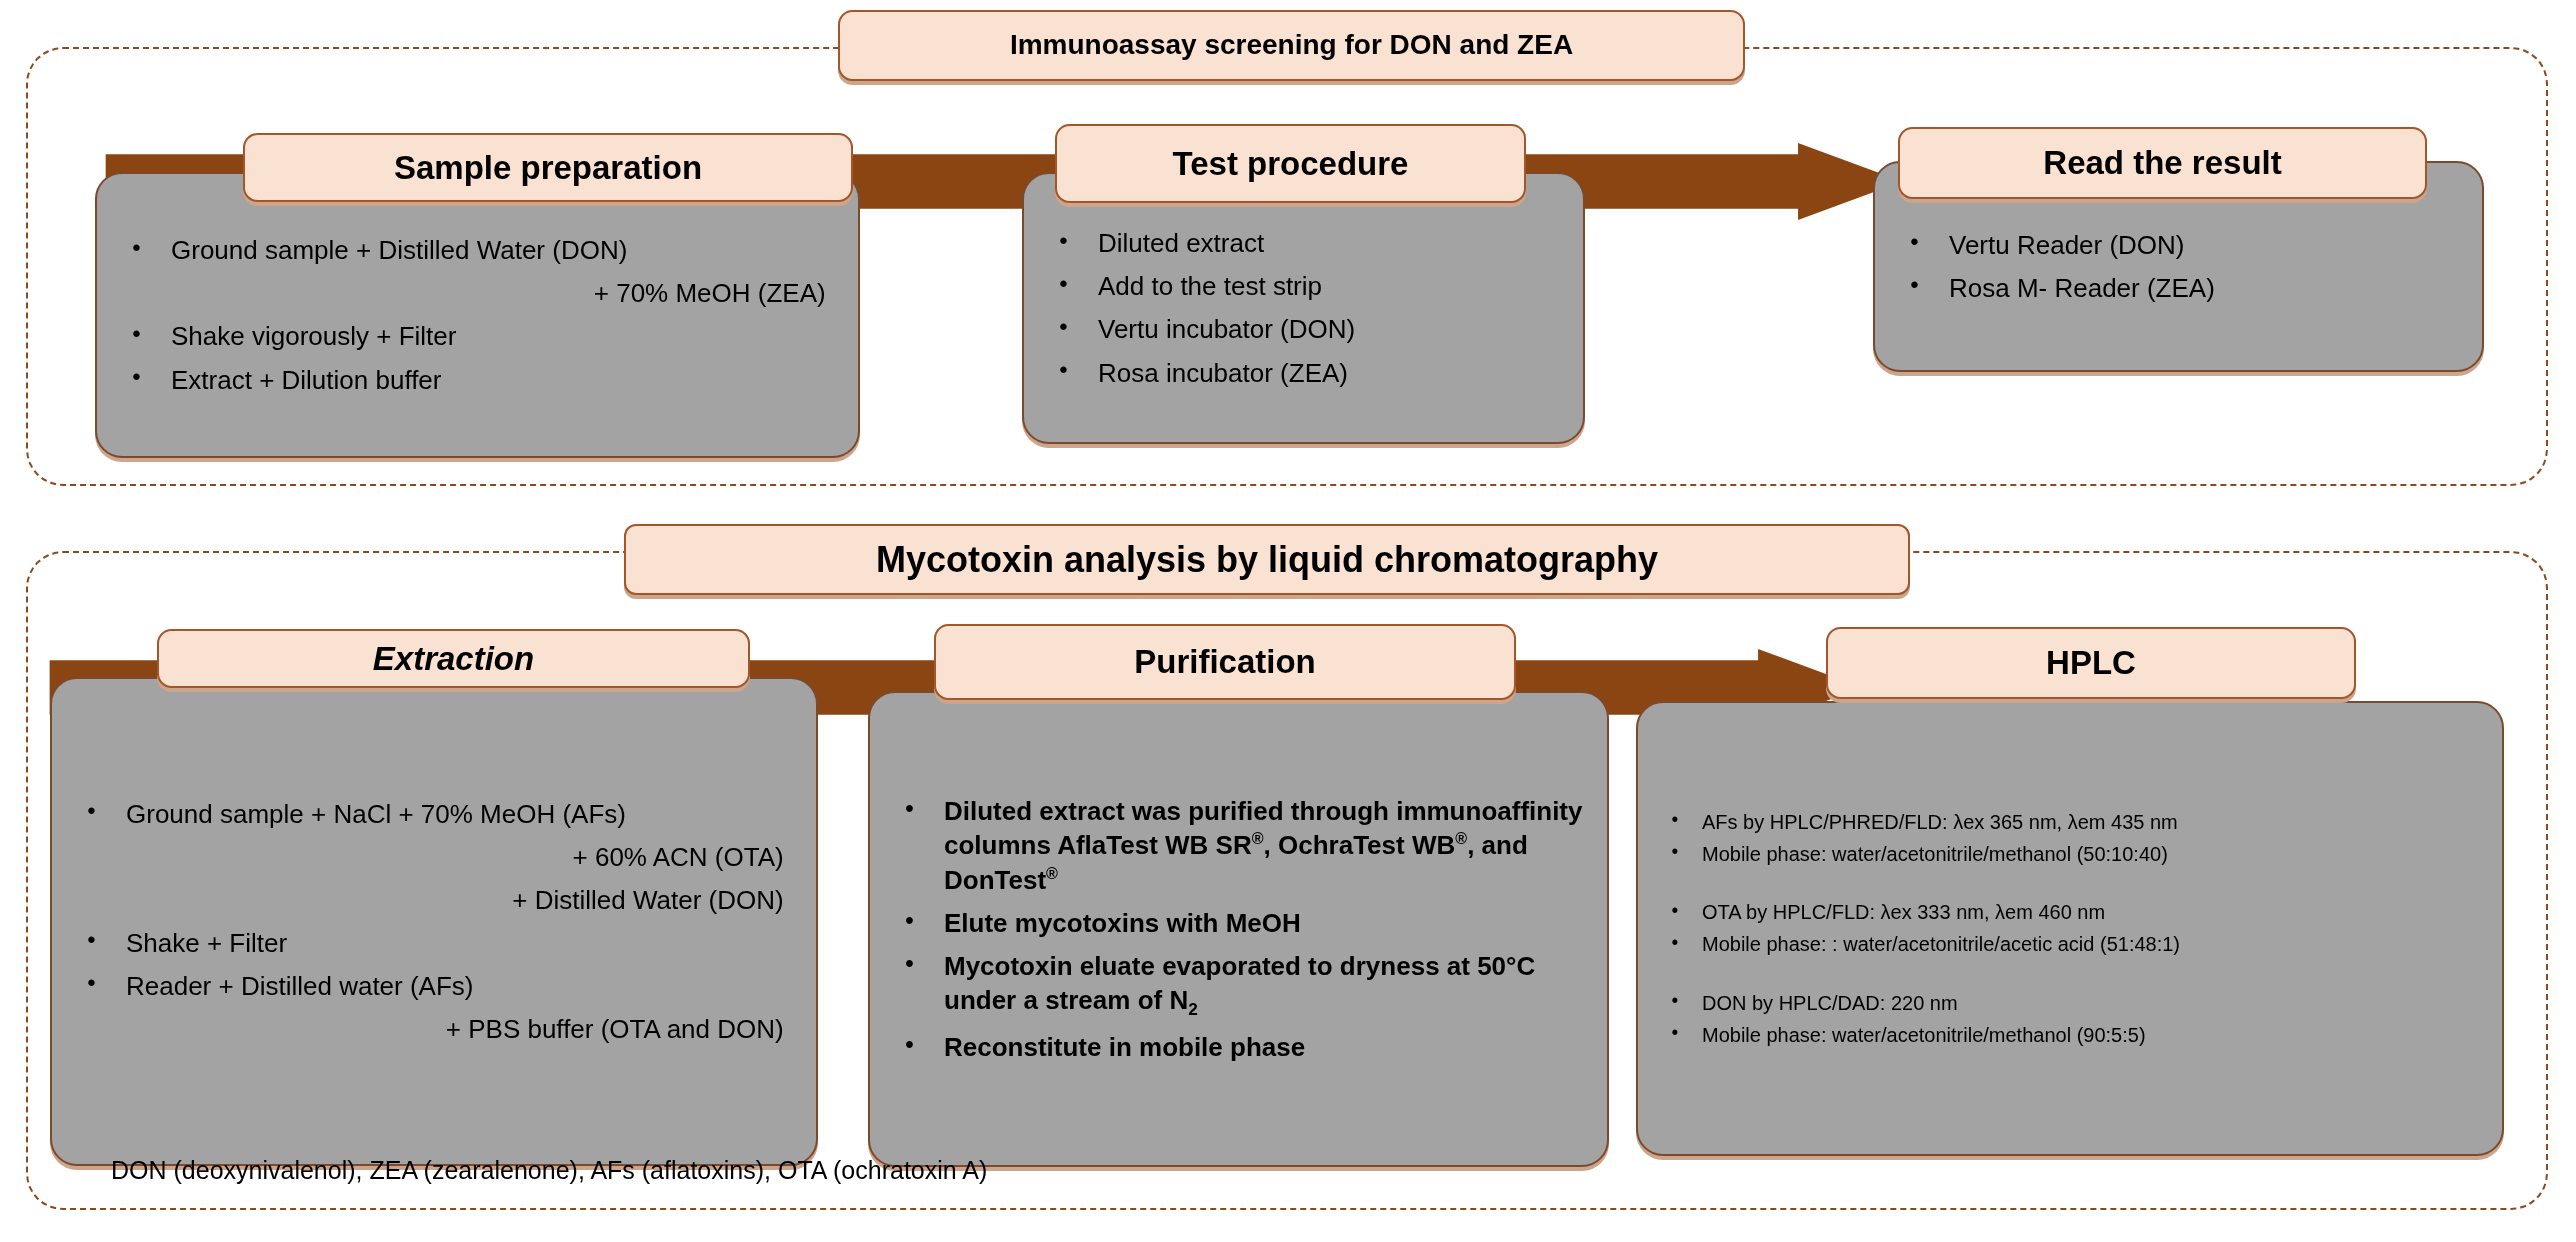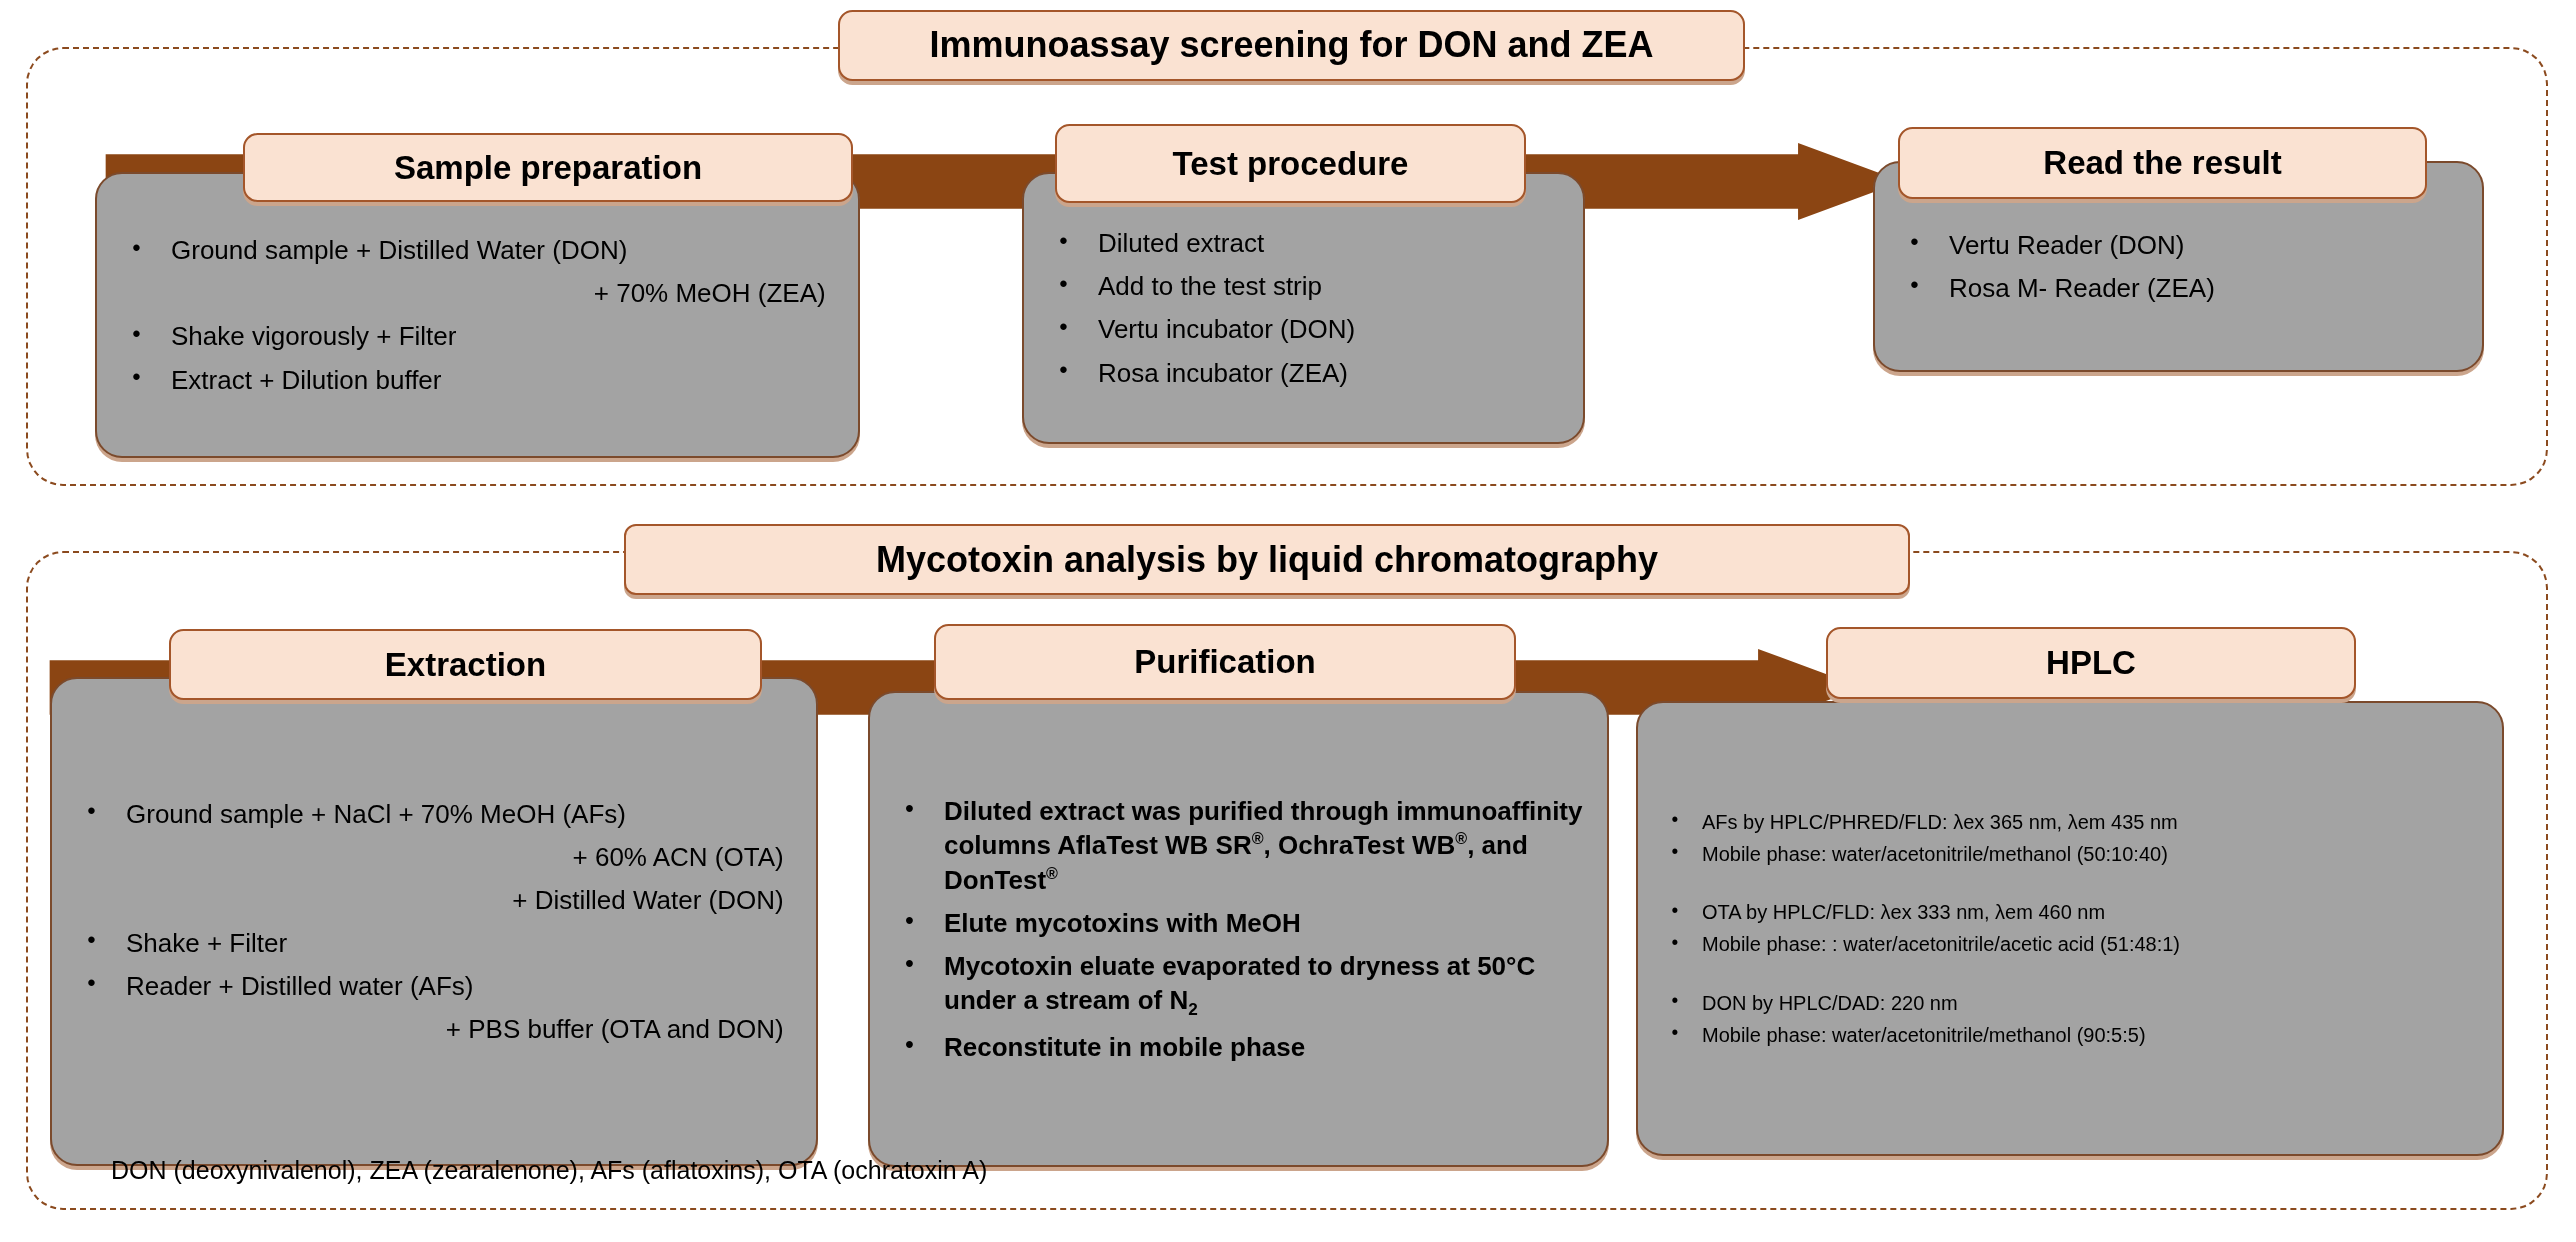--- a/index.html
+++ b/index.html
@@ -25,21 +25,21 @@
     background:#FAE2D2;
     border:2.4px solid #A4562A;
     border-radius:14.5px;
     box-shadow:0 4px 0 0 #CBA58C;
     display:flex;align-items:center;justify-content:center;
     font-weight:bold;
     color:#000;
     box-sizing:border-box;
     z-index:6;
   }
-  #title-immunoassay{ left:838px; top:9.6px;  width:907px; height:71px; font-size:36px;}
+  #title-immunoassay{ left:838px; top:9.6px;  width:907px; height:71px; font-size:28px;}
   #title-lc{          left:624px;  top:524px; width:1286px; height:71px; font-size:36px;border-radius:12px;}
 
   
   .arrow-wrap{position:absolute;z-index:1;}
   .arrow-wrap svg{display:block;}
   #arrow-1{left:104px; top:143px;}
   #arrow-2{left:48px;  top:649px;}
 
   
   .step-head{
@@ -94,21 +94,21 @@
 
   
   #head-sample   { left:243px;  top:133px; width:610px; height:69px; }
   #head-test     { left:1055px; top:124px; width:471px; height:79px; }
   #head-read     { left:1898px; top:127px; width:529px; height:72px; }
   #body-sample   { left:95px;  top:172px; width:765px; height:286px; }
   #body-test     { left:1022px; top:172px; width:563px; height:272px; }
   #body-read     { left:1873px; top:161px; width:611px; height:211px; }
 
   
-  #head-extract  { left:169px;  top:629px;  width:593px; height:71px; }
+  #head-extract  { left:157px;  top:629px;  width:593px; height:59px;font-style:italic; }
   #head-purif    { left:934px; top:624px;  width:582px; height:76px; }
   #head-hplc     { left:1826px; top:627px;  width:530px; height:72px; }
   #body-extract  { left:50px;   top:677px;  width:768px; height:489px; }
   #body-purif    { left:868px; top:691px;  width:741px; height:476px;font-weight:bold; }
   #body-hplc     { left:1636px; top:701px;  width:868px; height:455px; }
 
   
   #footnote{
     position:absolute;left:111px;top:1156px;
     font-size:25px;color:#000;z-index:5;white-space:nowrap;

